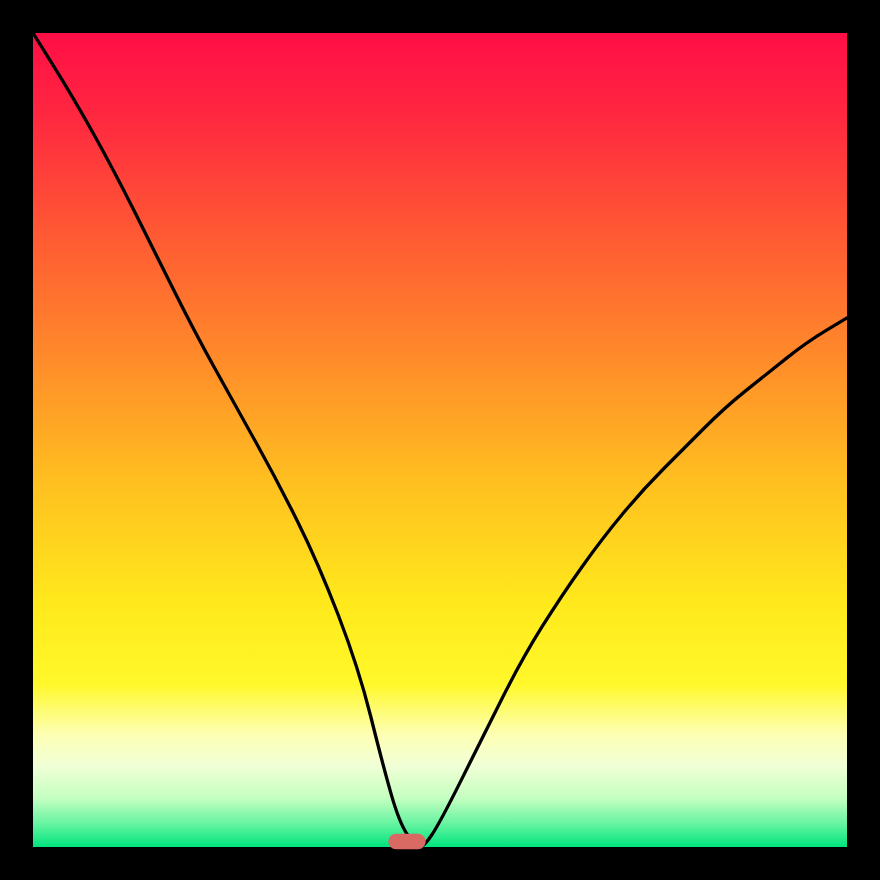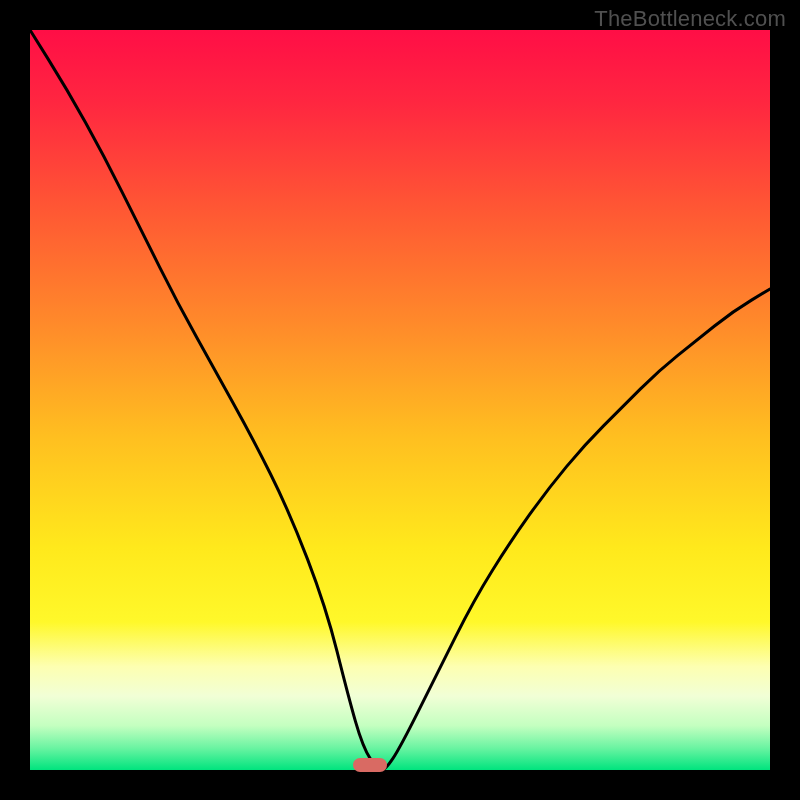--- a/index.html
+++ b/index.html
@@ -57,21 +57,20 @@
     border-radius: 8px;
     z-index: 15;
     transform: translate(-50%, -50%);
   }
 </style>
 </head>
 <body>
 
 <div class="frame">
 
-  <div class="watermark">TheBottleneck.com</div>
 
   <div class="plot">
 
     <svg class="bg-gradient" viewBox="0 0 740 740" preserveAspectRatio="none">
       <defs>
         <linearGradient id="bgGrad" x1="0" y1="0" x2="0" y2="1">
             <stop offset="0%" stop-color="#ff0e46"></stop>
             <stop offset="10%" stop-color="#ff2740"></stop>
             <stop offset="25%" stop-color="#ff5a33"></stop>
             <stop offset="40%" stop-color="#ff8b2a"></stop>

